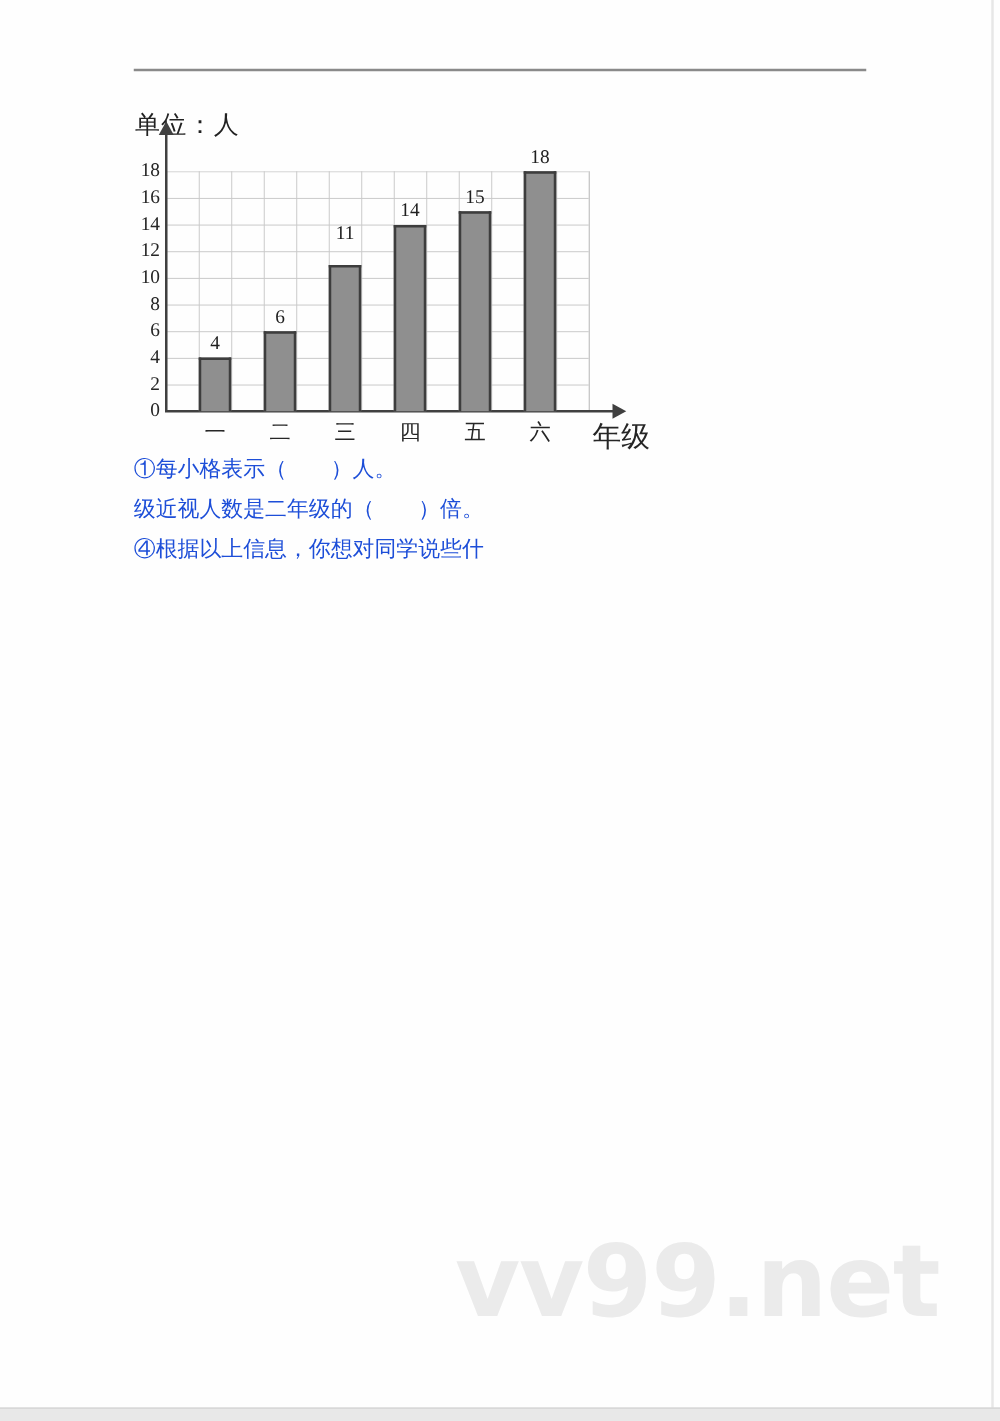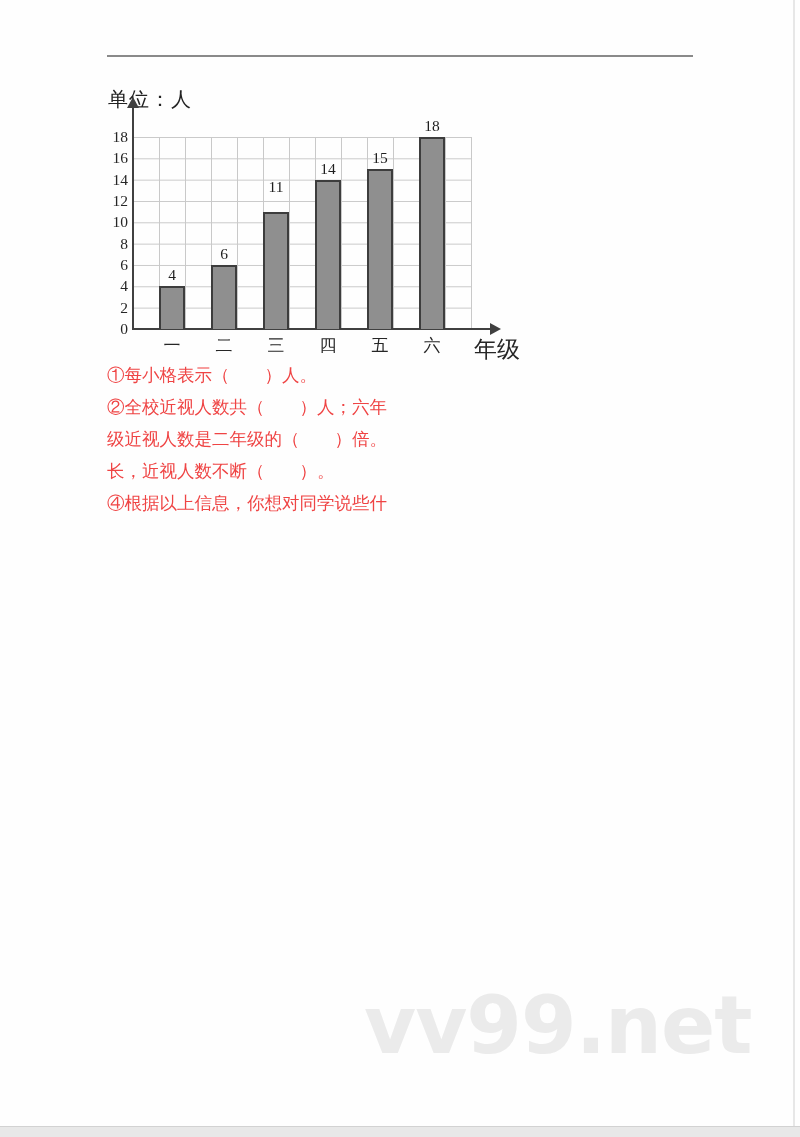--- a/index.html
+++ b/index.html
@@ -129,21 +129,21 @@
   .questions {
     position: absolute;
     left: 107px;
     top: 359px;
     width: 420px;
   }
   .qline {
     height: 32px;
     line-height: 32px;
     font-size: 17.5px;
-    color: #ef4444;
+    color: #1d4ed8;
     white-space: nowrap;
   }
   
   .watermark {
     position: absolute;
     left: 364px;
     top: 986px;
     font-family: "DejaVu Sans", "Liberation Sans", sans-serif;
     font-weight: bold;
     font-size: 80px;
@@ -211,23 +211,21 @@
       <div class="bar" style="left: 267px; top: 84px; width: 26px; height: 160px; background: rgb(143, 143, 143); border-top: 2px solid rgb(61, 61, 61); border-right: 2px solid rgb(61, 61, 61); border-bottom: none; border-left: 2px solid rgb(61, 61, 61); border-image: initial;"></div>
       <div class="bar-value" style="left: 260px; top: 63px;">15</div>
       <div class="cat-label" style="left: 260px;">五</div>
       <div class="bar" style="left: 319px; top: 52px; width: 26px; height: 192px; background: rgb(143, 143, 143); border-top: 2px solid rgb(61, 61, 61); border-right: 2px solid rgb(61, 61, 61); border-bottom: none; border-left: 2px solid rgb(61, 61, 61); border-image: initial;"></div>
       <div class="bar-value" style="left: 312px; top: 31px;">18</div>
       <div class="cat-label" style="left: 312px;">六</div>
     </div>
 
   <div class="questions">
     <div class="qline">①每小格表示（　　）人。</div>
-    <div class="qline">②全校近视人数共（　　）人；六年</div>
     <div class="qline">级近视人数是二年级的（　　）倍。</div>
-    <div class="qline">长，近视人数不断（　　）。</div>
     <div class="qline">④根据以上信息，你想对同学说些什</div>
   </div>
 
   <div class="watermark">vv99.net</div>
   <div class="right-edge"></div>
   <div class="bottom-bar"></div>
 
 </div>
 
 </body></html>

